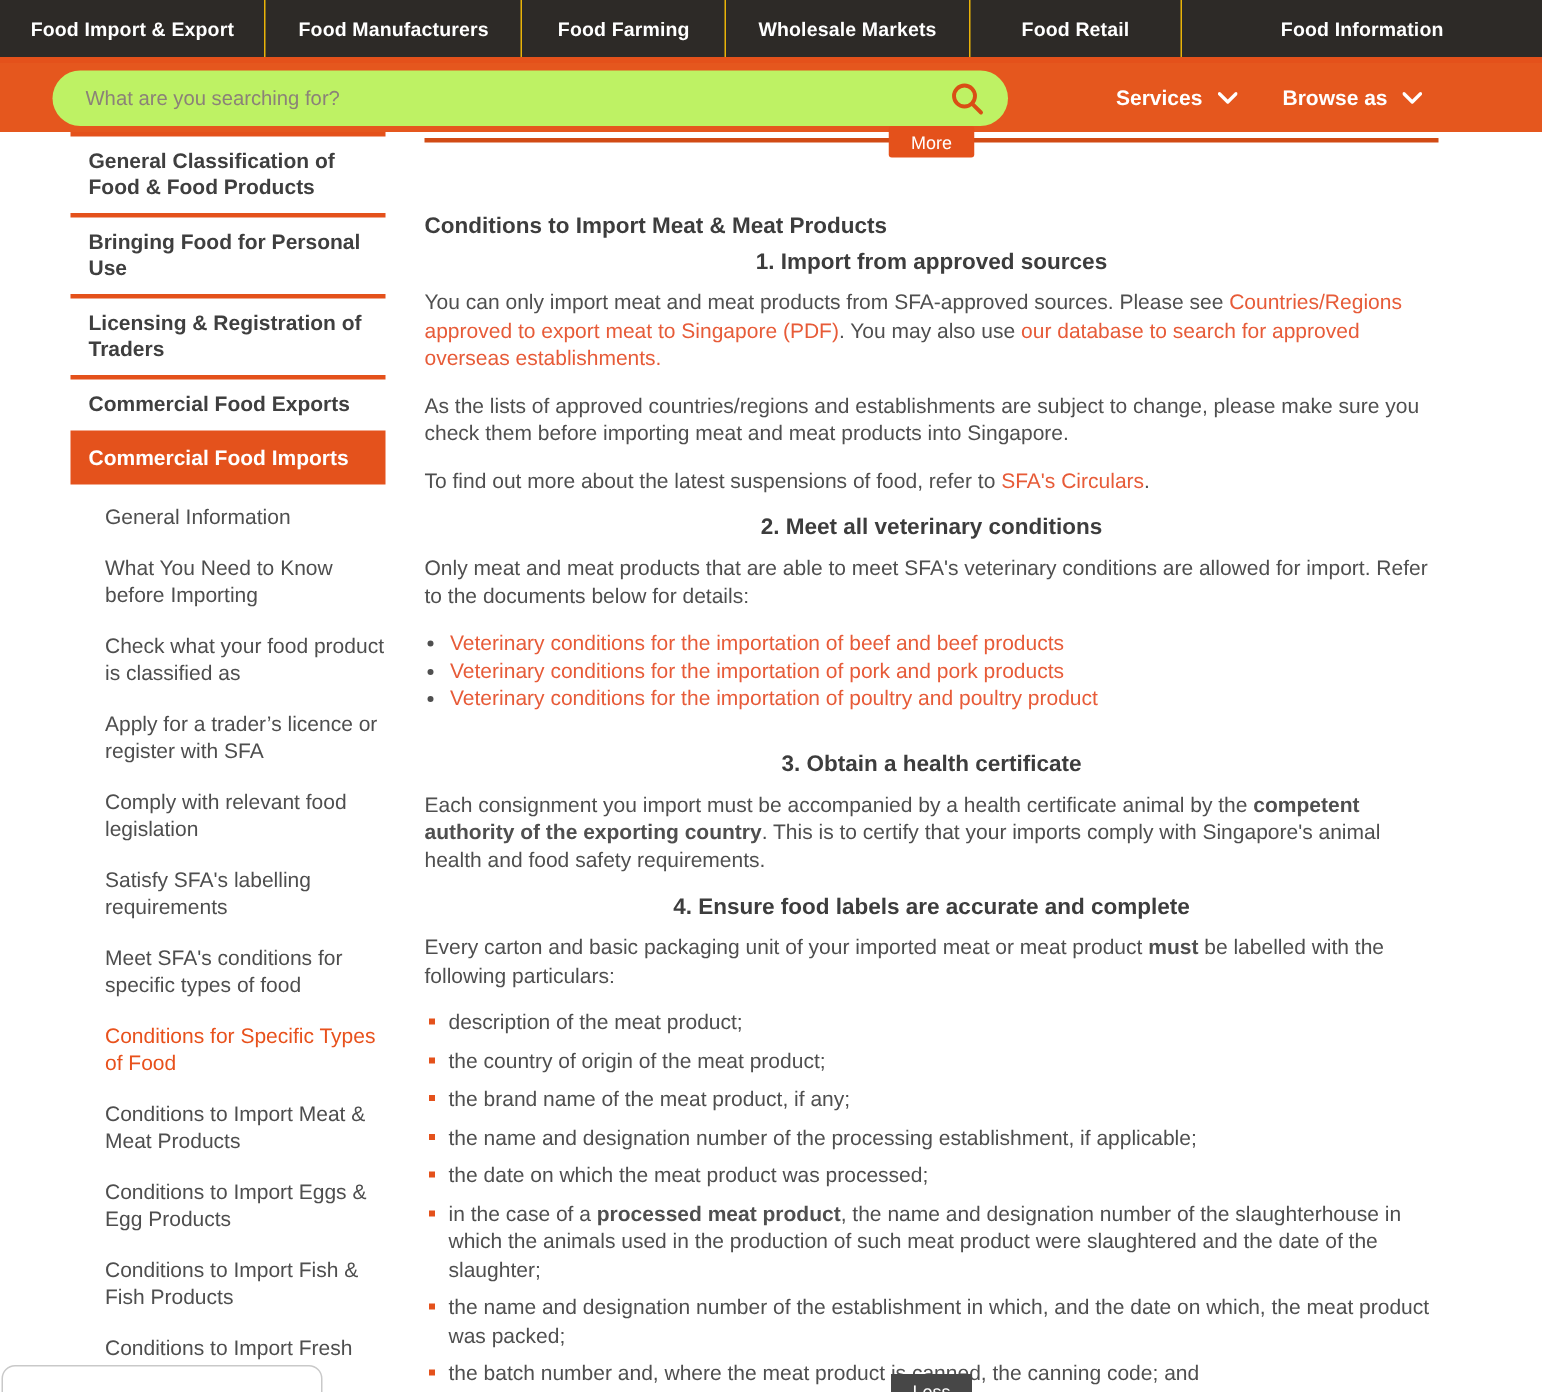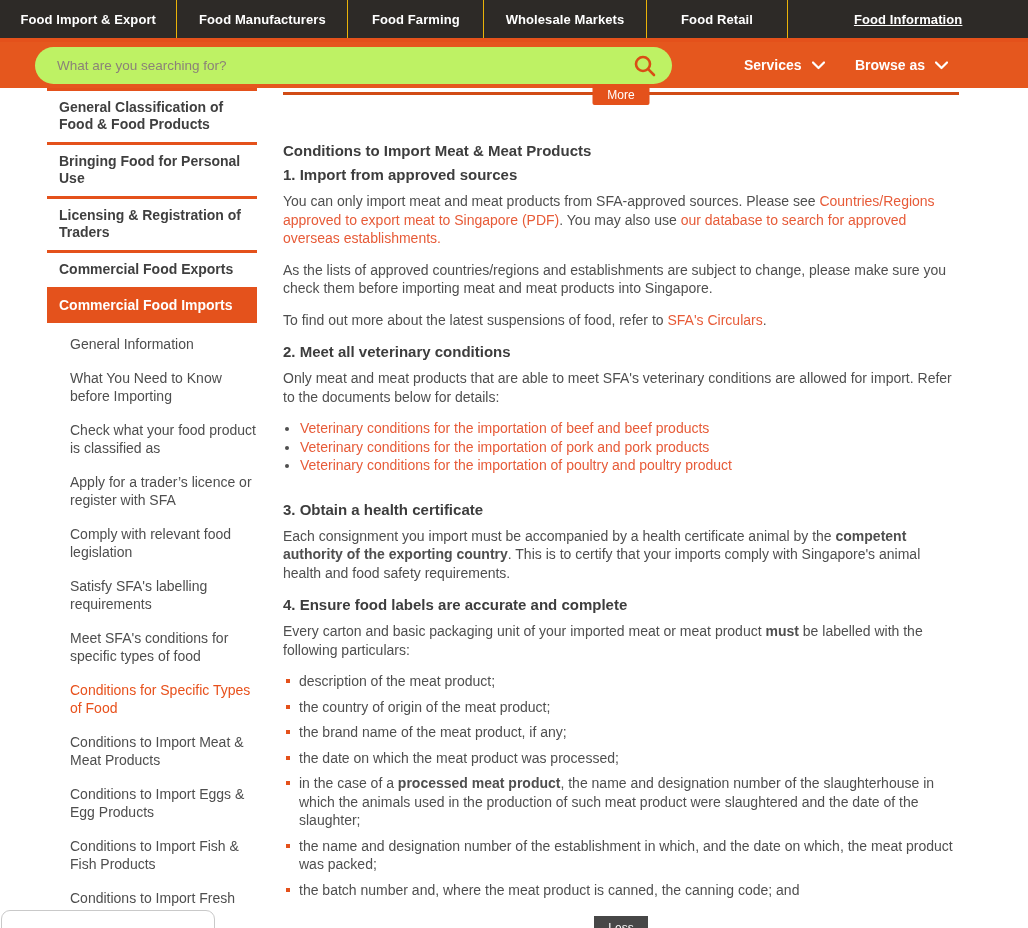--- a/index.html
+++ b/index.html
@@ -17,21 +17,21 @@
     display:flex; align-items:center; justify-content:center;
     color:#fff; font-size:13px; font-weight:700; letter-spacing:.1px;
     border-left:1px solid #eab308; cursor:pointer;
   }
   .topnav .tab:first-child { border-left:none; }
   .topnav .tab:nth-child(1){ width:187px; }
   .topnav .tab:nth-child(2){ width:181px; }
   .topnav .tab:nth-child(3){ width:144px; }
   .topnav .tab:nth-child(4){ width:172px; }
   .topnav .tab:nth-child(5){ width:150px; }
-  .topnav .tab:nth-child(6){ width:255px;text-decoration:underline; }
+  .topnav .tab:nth-child(6){ width:255px; }
 
   
   .header { position:relative; height:46px; background:#E5571E; }
   .search-pill {
     position:absolute; left:35px; top:5px; width:637px; height:37px;
     background:#bef264; border-radius:19px;
     display:flex; align-items:center; padding:0 14px 0 20px;
   }
   .search-input {
     flex:1; border:none; background:transparent; outline:none;
@@ -76,21 +76,21 @@
   .rule { position:absolute; top:4px; left:0; width:676px; height:3px; background:#D14B15; }
   .more-btn {
     position:absolute; top:-4px; left:50%; transform:translateX(-50%);
     width:57px; height:21px; z-index:2;
     background:#E4511B; color:#fff; font-size:12px; font-family:inherit;
     border:none; border-radius:2px; cursor:pointer;
     display:flex; align-items:center; justify-content:center;
   }
   .content { padding-top:54px; }
   .page-title { font-size:15px; font-weight:700; color:#3D3D3D; margin:0 0 7px; }
-  .content h2 { font-size:15px; font-weight:700; color:#3D3D3D; margin:14px 0 9px; }
+  .content h2 { font-size:15px; font-weight:700; color:#3D3D3D; margin:14px 0 9px;text-align:center; }
   .content h2.first { margin-top:0; }
   .content p { font-size:14px; color:#4F4F4F; line-height:18.5px; margin:0 0 13px; }
   .content a { color:#E75B38; text-decoration:none; cursor:pointer; }
   ul.link-list { list-style:disc; margin:1px 0 26px; padding-left:17px; color:#4F4F4F; }
   ul.link-list li { font-size:14px; line-height:18.5px; margin:0; }
   ul.square-list { list-style:none; margin:2px 0 14px; padding-left:3px; }
   ul.square-list li {
     position:relative; padding-left:13px;
     font-size:14px; color:#4F4F4F; line-height:18.5px; margin-bottom:7px;
   }
@@ -201,20 +201,21 @@
       </p>
 
       <h2>4. Ensure food labels are accurate and complete</h2>
       <p>
         <span>Every carton and basic packaging unit of your imported meat or meat product </span><strong>must</strong><span> be labelled with the following particulars:</span>
       </p>
       <ul class="square-list">
         <li>description of the meat product;</li>
         <li>the country of origin of the meat product;</li>
         <li>the brand name of the meat product, if any;</li>
+        <li>the name and designation number of the processing establishment, if applicable;</li>
         <li>the date on which the meat product was processed;</li>
         <li>
           <span>in the case of a </span><strong>processed meat product</strong><span>, the name and designation number of the slaughterhouse in which the animals used in the production of such meat product were slaughtered and the date of the slaughter;</span>
         </li>
         <li>the name and designation number of the establishment in which, and the date on which, the meat product was packed;</li>
         <li>the batch number and, where the meat product is canned, the canning code; and</li>
 
       </ul>
 
     </div>

